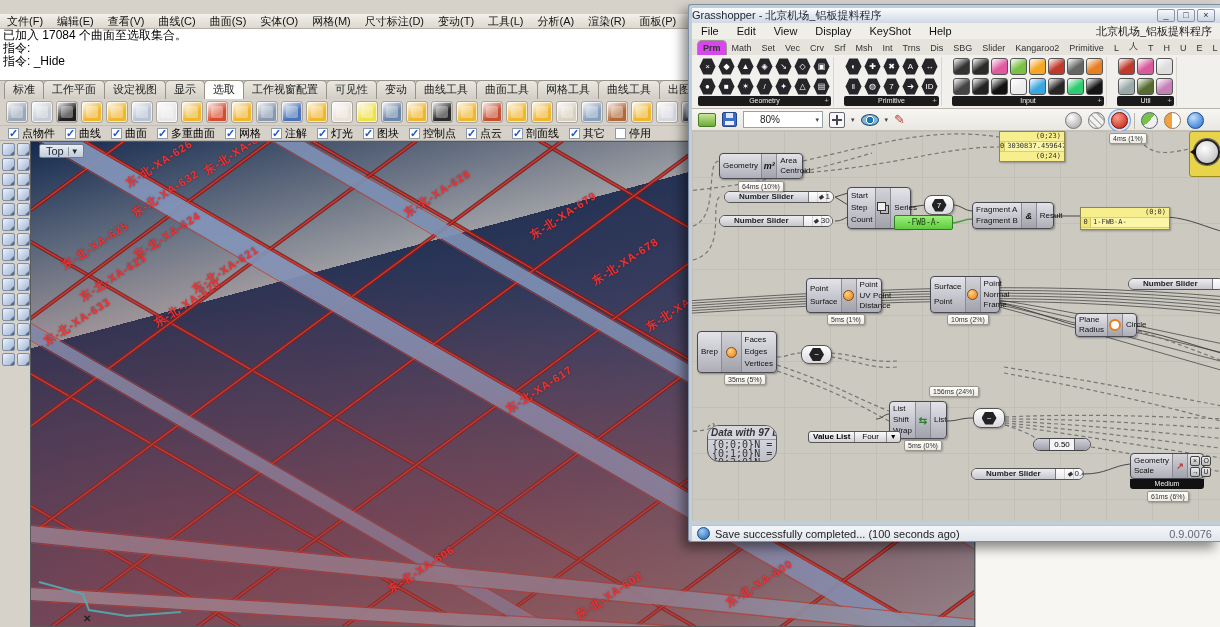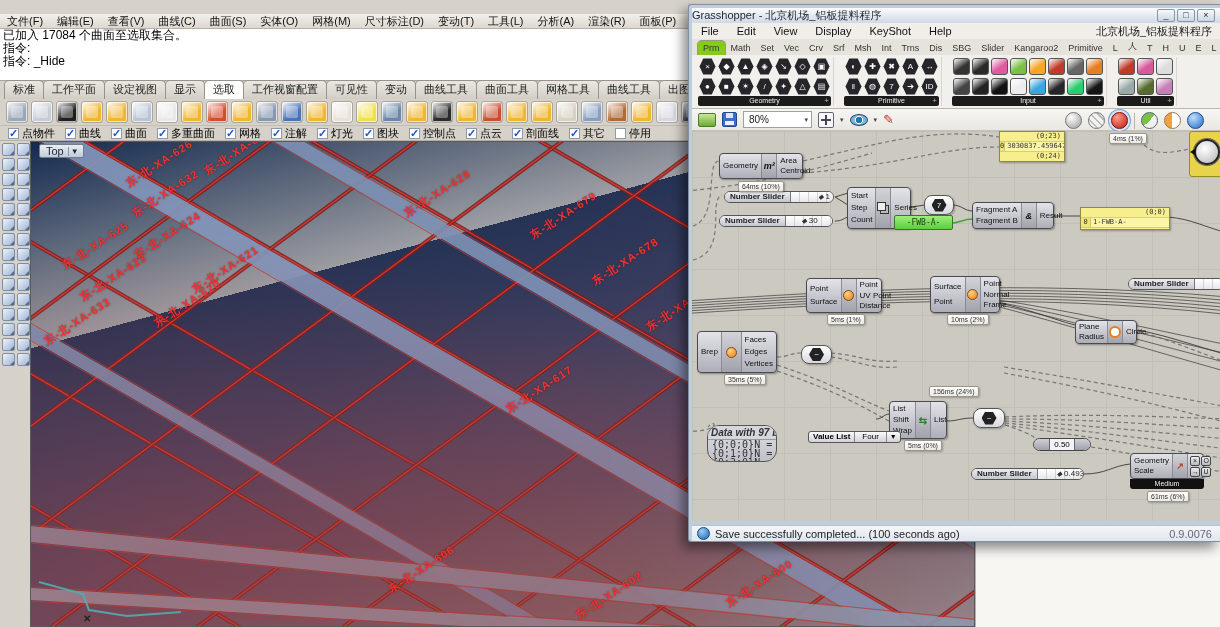--- a/index.html
+++ b/index.html
@@ -61,41 +61,41 @@
   .winbtns{position:absolute;right:5px;top:1px;display:flex;gap:2px;}
   .wb{width:18px;height:13px;border:1px solid #8795a8;border-radius:2px;box-sizing:border-box;
     background:linear-gradient(#f7f9fb,#ccd5e1);font-size:9px;line-height:10px;text-align:center;color:#243040;}
   .gh-menu{position:absolute;left:3px;top:18px;right:0;height:16px;background:#f0eee9;
     font-size:11px;line-height:16px;display:flex;border-bottom:1px solid #cac6bd;}
   .gh-menu .mi{padding:0 9px;color:#111;}
   .gh-doc{position:absolute;right:8px;top:0;color:#222;}
   .gh-tabs{position:absolute;left:3px;top:34px;right:0;height:16px;background:#e6e3dc;
     font-size:9px;display:flex;align-items:flex-end;padding-left:5px;color:#333;}
   .gh-tab{padding:2px 5px;white-space:nowrap;}
-  .gh-tab.active{background:#84cc16;border:1px solid #9a968c;border-bottom:none;border-radius:5px 5px 0 0;font-weight:normal;}
+  .gh-tab.active{background:#d946ef;border:1px solid #9a968c;border-bottom:none;border-radius:5px 5px 0 0;font-weight:bold;}
   .gh-palette{position:absolute;left:3px;top:50px;right:0;height:54px;background:#f1f0ec;
     border-bottom:1px solid #b9b5ac;display:flex;gap:8px;padding:2px 4px;box-sizing:border-box;}
   .pal-group{position:relative;padding:1px 3px 11px 3px;border-right:1px solid #d9d6cf;}
   .pal-icons{display:grid;grid-template-rows:18px 18px;grid-auto-flow:column;gap:2px;}
   .pal-hex{width:17px;height:17px;background:#26262a;color:#fff;font-size:8px;
     clip-path:polygon(25% 3%,75% 3%,97% 50%,75% 97%,25% 97%,3% 50%);
     display:flex;align-items:center;justify-content:center;}
   .pal-sq{width:17px;height:17px;border-radius:3px;border:1px solid #555;box-sizing:border-box;}
   .pal-label{position:absolute;left:2px;right:2px;bottom:0;height:10px;background:#1b1b1b;color:#eee;
     font-size:7px;line-height:10px;text-align:center;border-radius:2px;}
   .pal-plus{position:absolute;right:4px;bottom:0;color:#bbb;font-size:8px;line-height:10px;}
   .gh-cbar{position:absolute;left:3px;top:104px;right:0;height:22px;
     background:linear-gradient(#f7f6f3,#e9e7e1);border-bottom:1px solid #c5c1b8;
     display:flex;align-items:center;gap:6px;padding-left:6px;box-sizing:border-box;}
   .i-open{width:16px;height:12px;background:linear-gradient(#c8e896,#6daa3a);border:1px solid #4a7a22;border-radius:2px;}
   .i-save{width:13px;height:13px;background:#3a6ecc;border:1px solid #23458a;border-radius:2px;position:relative;}
   .i-save::before{content:"";position:absolute;left:3px;top:0;right:3px;height:5px;background:#dce6f8;}
   .i-save::after{content:"";position:absolute;left:2px;bottom:1px;right:2px;height:4px;background:#eef;}
   .zoombox{width:62px;height:15px;background:#fff;border:1px solid #98a2ae;font-size:10px;line-height:15px;
-    padding-left:5px;position:relative;color:#222;}
+    padding-left:16px;position:relative;color:#222;}
   .zoombox i{position:absolute;right:3px;top:0;font-size:7px;font-style:normal;color:#445;}
   .i-target{width:14px;height:14px;border:1px solid #667;border-radius:2px;background:#f8f8f8;position:relative;}
   .i-target::before{content:"";position:absolute;left:6px;top:2px;bottom:2px;width:2px;background:#445;}
   .i-target::after{content:"";position:absolute;top:6px;left:2px;right:2px;height:2px;background:#445;}
   .i-eye{width:16px;height:10px;border-radius:50%;border:1px solid #246;
     background:radial-gradient(circle at 50% 50%,#1d77b0 0 3px,#fff 3px 4px,#7fb6d8 4px);}
   .i-pencil{color:#c0392b;font-size:13px;line-height:13px;}
   .dd{font-size:7px;color:#445;}
   .spheres{position:absolute;right:16px;top:3px;display:flex;gap:6px;align-items:center;}
   .sph{width:15px;height:15px;border-radius:50%;flex:0 0 auto;}
@@ -140,21 +140,21 @@
   .yrow{display:flex;line-height:9px;border-bottom:1px solid #d8cf74;}
   .yi{width:9px;background:#efe678;border-right:1px solid #cfc66a;text-align:center;}
   .yv{padding-left:2px;background:#fbf5a8;flex:1;white-space:nowrap;}
   .gpanel{position:absolute;background:linear-gradient(#9cef7a,#5ecc3e);border:1px solid #2e7d1e;border-radius:2px;
     font-size:8px;display:flex;align-items:center;justify-content:center;color:#1b3a10;
     font-family:"DejaVu Sans Mono",monospace;z-index:3;}
   .ttip{position:absolute;background:linear-gradient(#fff,#ece9e2);border:1px solid #9a968c;border-radius:2px;
     font-size:7px;line-height:9px;padding:0 3px;color:#333;box-shadow:1px 1px 2px rgba(0,0,0,.25);white-space:nowrap;z-index:6;}
   .slider{position:absolute;height:12px;display:flex;background:linear-gradient(#fafafa,#d2d2d8);
     border:1px solid #555;border-radius:7px;font-size:8px;overflow:hidden;z-index:3;box-sizing:border-box;}
-  .sl-name{padding:0 5px;line-height:10px;font-weight:bold;color:#222;background:linear-gradient(#ececf0,#c6c6ce);
+  .sl-name{padding:0 14px;line-height:10px;font-weight:bold;color:#222;background:linear-gradient(#ececf0,#c6c6ce);
     border-right:1px solid #777;white-space:nowrap;}
   .sl-track{flex:1;position:relative;background:linear-gradient(#fff,#e8e8ec);}
   .sl-ticks{position:absolute;inset:0;background:repeating-linear-gradient(90deg,transparent 0 8px,#b8b8c0 8px 9px);opacity:.6;}
   .sl-handle{position:absolute;top:0;line-height:10px;font-size:8px;color:#222;display:flex;gap:2px;white-space:nowrap;}
   .sl-dia{font-size:7px;color:#333;}
   .vlist{position:absolute;height:12px;display:flex;background:linear-gradient(#fafafa,#d2d2d8);
     border:1px solid #555;border-radius:3px;font-size:8px;line-height:10px;z-index:3;box-sizing:border-box;}
   .vl-name{padding:0 4px;font-weight:bold;border-right:1px solid #888;}
   .vl-val{padding:0 7px;border-right:1px solid #888;}
   .vl-arrow{padding:0 3px;font-size:7px;}
@@ -739,21 +739,21 @@
       </div>
       <div class="ttip" style="left:255px;top:183px">10ms (2%)</div>
 
       <div class="slider" style="left:436px;top:147px;width:96px">
         <span class="sl-name">Number Slider</span>
         <span class="sl-track">
             <span class="sl-ticks"></span>
           </span>
       </div>
 
-      <div class="ghc" style="left:383px;top:189px;width:62px;height:24px">
+      <div class="ghc" style="left:383px;top:182px;width:62px;height:24px">
         <div class="cin">
             <span>Plane</span>
             <span>Radius</span>
           </div>
         <div class="cmid">
             <span class="ring"></span>
           </div>
         <div class="cout">
             <span>Circle</span>
           </div>

